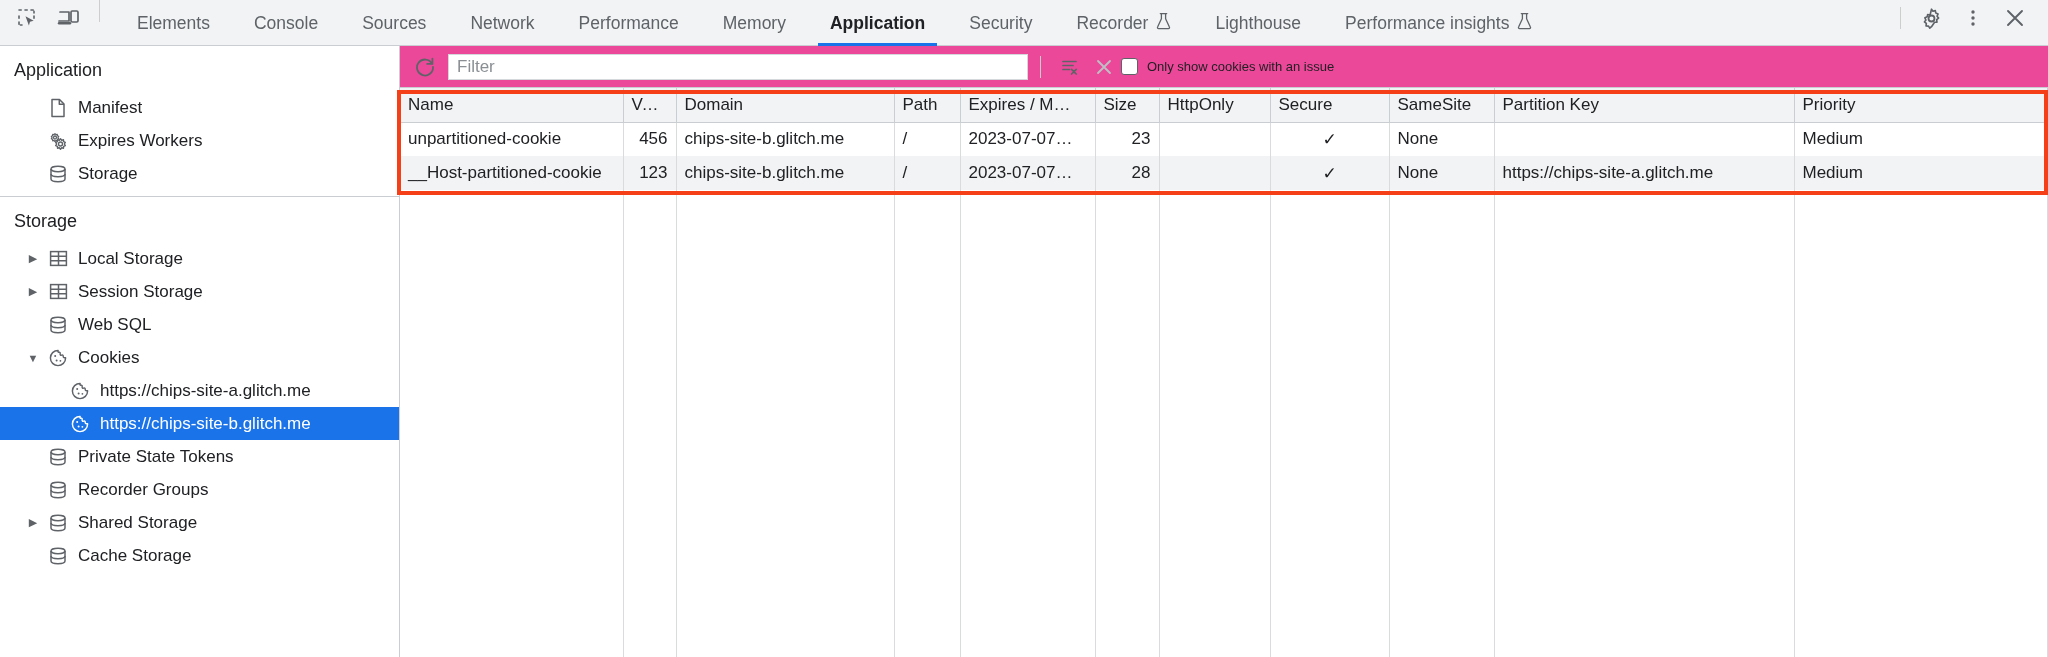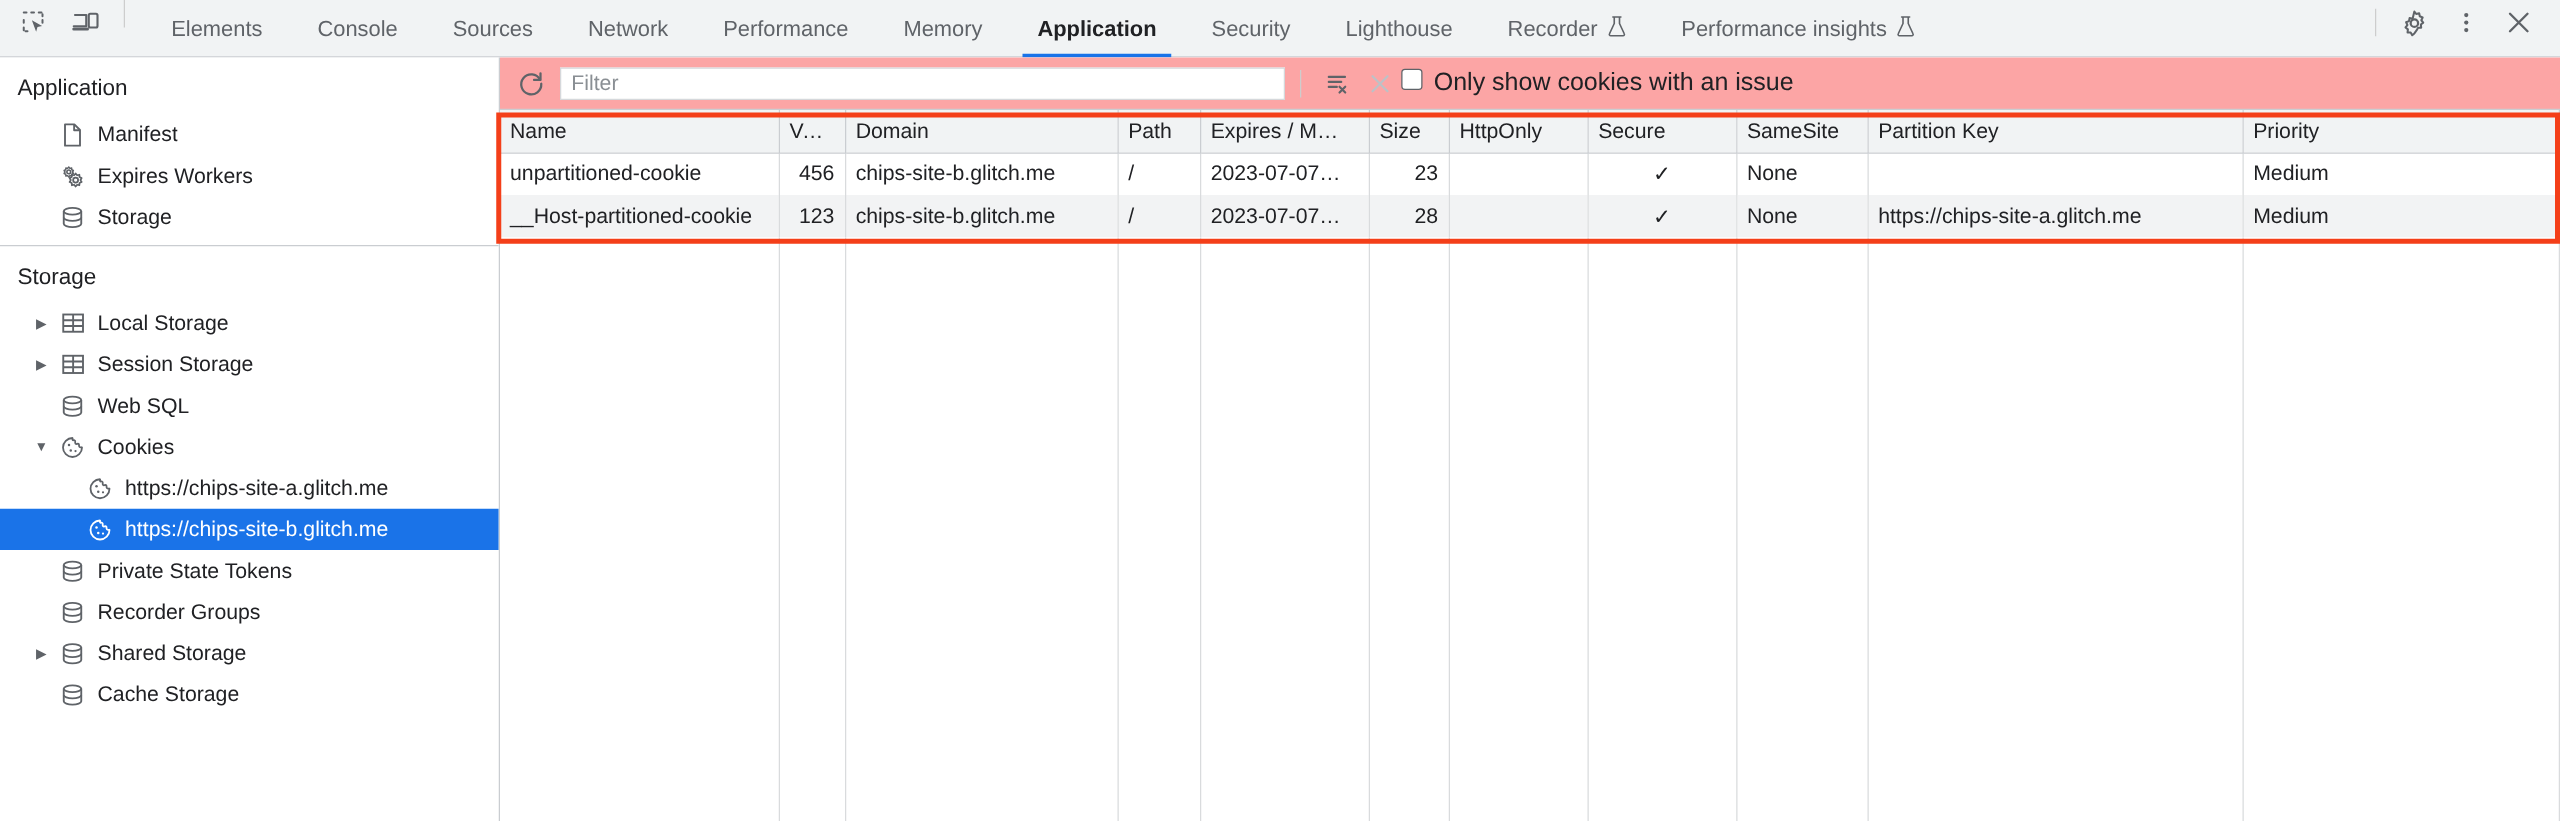--- a/index.html
+++ b/index.html
@@ -76,40 +76,40 @@
   }
   .side-label { overflow: hidden; text-overflow: ellipsis; }
   .ind-1 { padding-left: 22px; }
   .ind-2 { padding-left: 44px; }
 
   
   .main { flex: 1; display: flex; flex-direction: column; min-width: 0; position: relative; background:#fff; }
 
   .filterbar {
     height: 42px; min-height: 42px;
-    background: #fca5a5;
+    background: #ec4899;
     border-bottom: 1px solid #cacdd1;
     display: flex; align-items: center; gap: 0;
     padding: 0 8px;
   }
   .fb-btn {
     width: 34px; height: 30px; display: flex; align-items: center; justify-content: center;
     color: #5f6368;
   }
   .fb-btn.disabled { color: #bdc1c6; }
   .filter-input {
     flex: 0 1 580px; height: 26px; margin-left: 6px;
     border: 1px solid #d5d8db; background: #fff;
     font-size: 17px; color: #202124; padding: 0 8px;
     font-family: "Liberation Sans", sans-serif;
     outline: none;
   }
   .filter-input::placeholder { color: #8a8f94; }
   .fb-sep { width: 1px; height: 22px; background: #cdcdcd; margin: 0 12px; }
-  .fb-check-wrap { display: flex; gap: 9px; font-size: 20px; color: #202124; white-space: nowrap; }
+  .fb-check-wrap { display: flex; align-items: center; gap: 9px; font-size: 13px; color: #202124; white-space: nowrap; }
   .chk {
     width: 17px; height: 17px; border: 1.6px solid #5f6368; border-radius: 3px; background: #fff;
   }
 
   
   .grid-wrap { flex: 1; position: relative; overflow: hidden; }
   table.grid {
     width: 100%; border-collapse: collapse; table-layout: fixed;
     font-size: 17px; color: #202124;
   }
@@ -183,31 +183,31 @@
       <div class="tab">
           <span>Memory</span>
         </div>
       <div class="tab active">
           <span>Application</span>
         </div>
       <div class="tab">
           <span>Security</span>
         </div>
       <div class="tab">
-          <span>Lighthouse</span>
-        </div>
-      <div class="tab">
         <span>Recorder</span>
         <span class="flask">
           <svg width="15" height="18" viewBox="0 0 15 18" fill="none">
             <path d="M5.4 1.6v5.2L1.6 15c-.4.8.1 1.6 1 1.6h9.8c.9 0 1.4-.8 1-1.6L9.6 6.8V1.6" stroke="#5f6368" stroke-width="1.3" stroke-linejoin="round"></path>
             <path d="M4.3 1.6h6.4" stroke="#5f6368" stroke-width="1.3" stroke-linecap="round"></path>
           </svg>
         </span>
       </div>
+      <div class="tab">
+          <span>Lighthouse</span>
+        </div>
       <div class="tab">
         <span>Performance insights</span>
         <span class="flask">
           <svg width="15" height="18" viewBox="0 0 15 18" fill="none">
             <path d="M5.4 1.6v5.2L1.6 15c-.4.8.1 1.6 1 1.6h9.8c.9 0 1.4-.8 1-1.6L9.6 6.8V1.6" stroke="#5f6368" stroke-width="1.3" stroke-linejoin="round"></path>
             <path d="M4.3 1.6h6.4" stroke="#5f6368" stroke-width="1.3" stroke-linecap="round"></path>
           </svg>
         </span>
       </div>
     </div>

